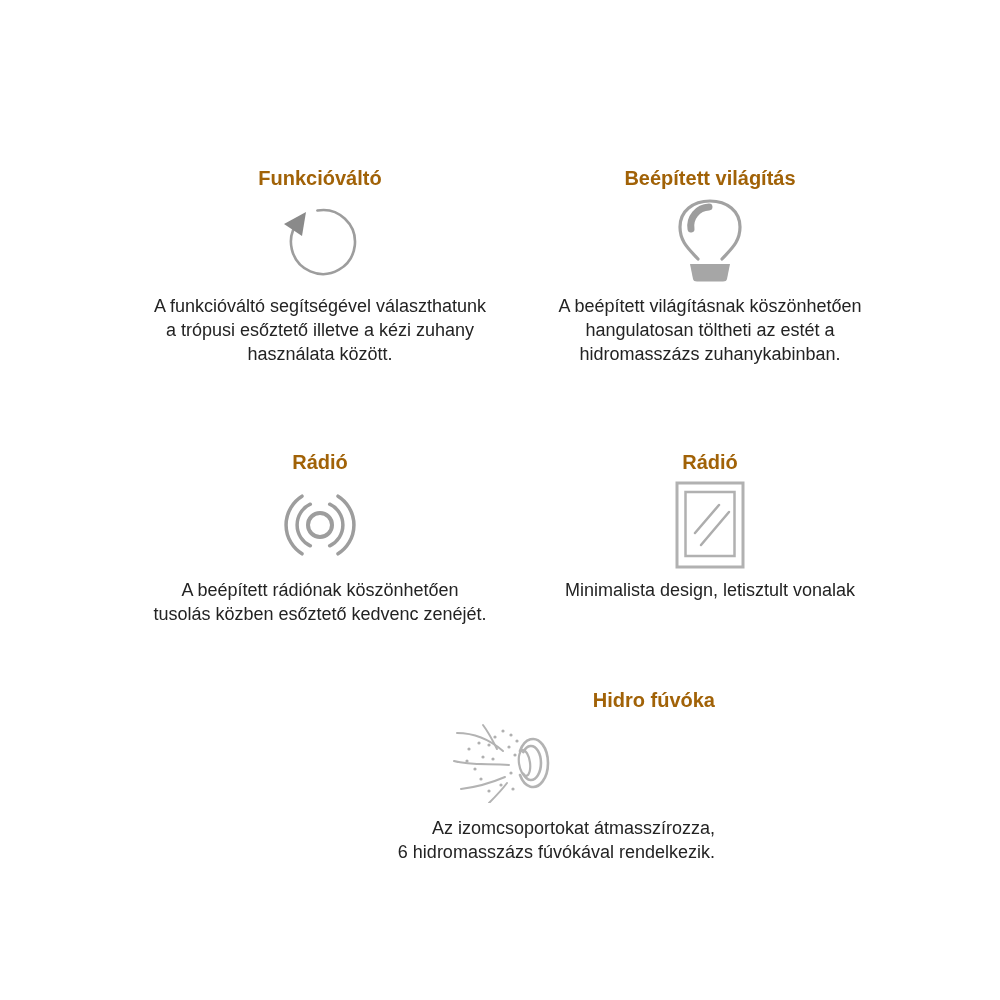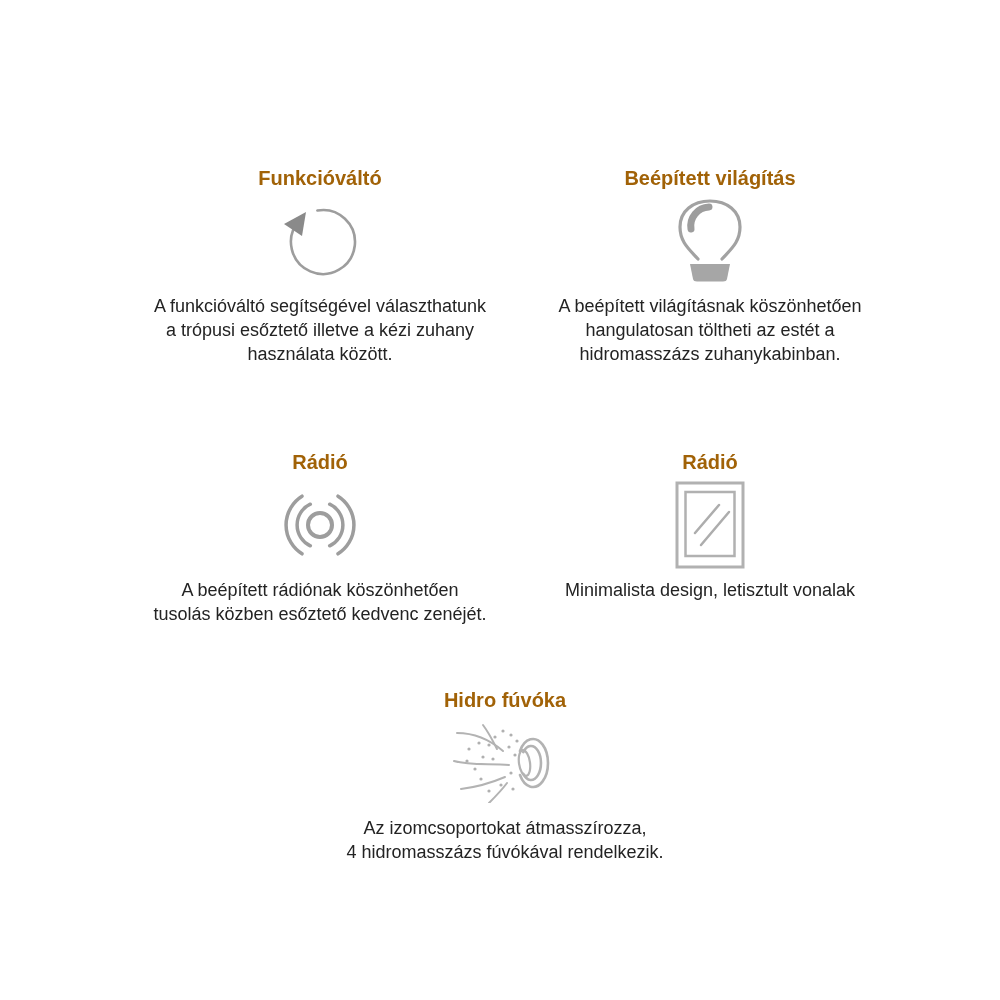--- a/index.html
+++ b/index.html
@@ -14,21 +14,21 @@
   .icon-wrap{
     height:92px;margin-top:5px;display:flex;align-items:center;justify-content:center;
   }
   .feature p{
     margin:7px 0 0 0;font-size:18px;line-height:24px;color:#232323;white-space:pre-line;
   }
   .f1{left:110px;top:166px;width:420px;}
   .f2{left:505px;top:166px;width:410px;}
   .f3{left:110px;top:450px;width:420px;}
   .f4{left:505px;top:450px;width:410px;}
-  .f5{left:295px;top:688px;width:420px;}
+  .f5{left:295px;top:688px;width:420px;text-align:right;}
   svg{display:block;}
 </style>
 </head>
 <body>
 
 <div class="page">
 
   <section class="feature f1">
     <h2>Funkcióváltó</h2>
     <div class="icon-wrap">
@@ -116,16 +116,16 @@
           <circle cx="58" cy="50" r="1.6"></circle>
             <circle cx="48" cy="62" r="1.6"></circle>
           <circle cx="60" cy="66" r="1.6"></circle>
             <circle cx="36" cy="68" r="1.6"></circle>
           <circle cx="28" cy="56" r="1.6"></circle>
             <circle cx="14" cy="38" r="1.6"></circle>
         </g>
       </svg>
     </div>
     <p>Az izomcsoportokat átmasszírozza,
-4 hidromasszázs fúvókával rendelkezik.</p>
+6 hidromasszázs fúvókával rendelkezik.</p>
   </section>
 
 </div>
 
 </body></html>

